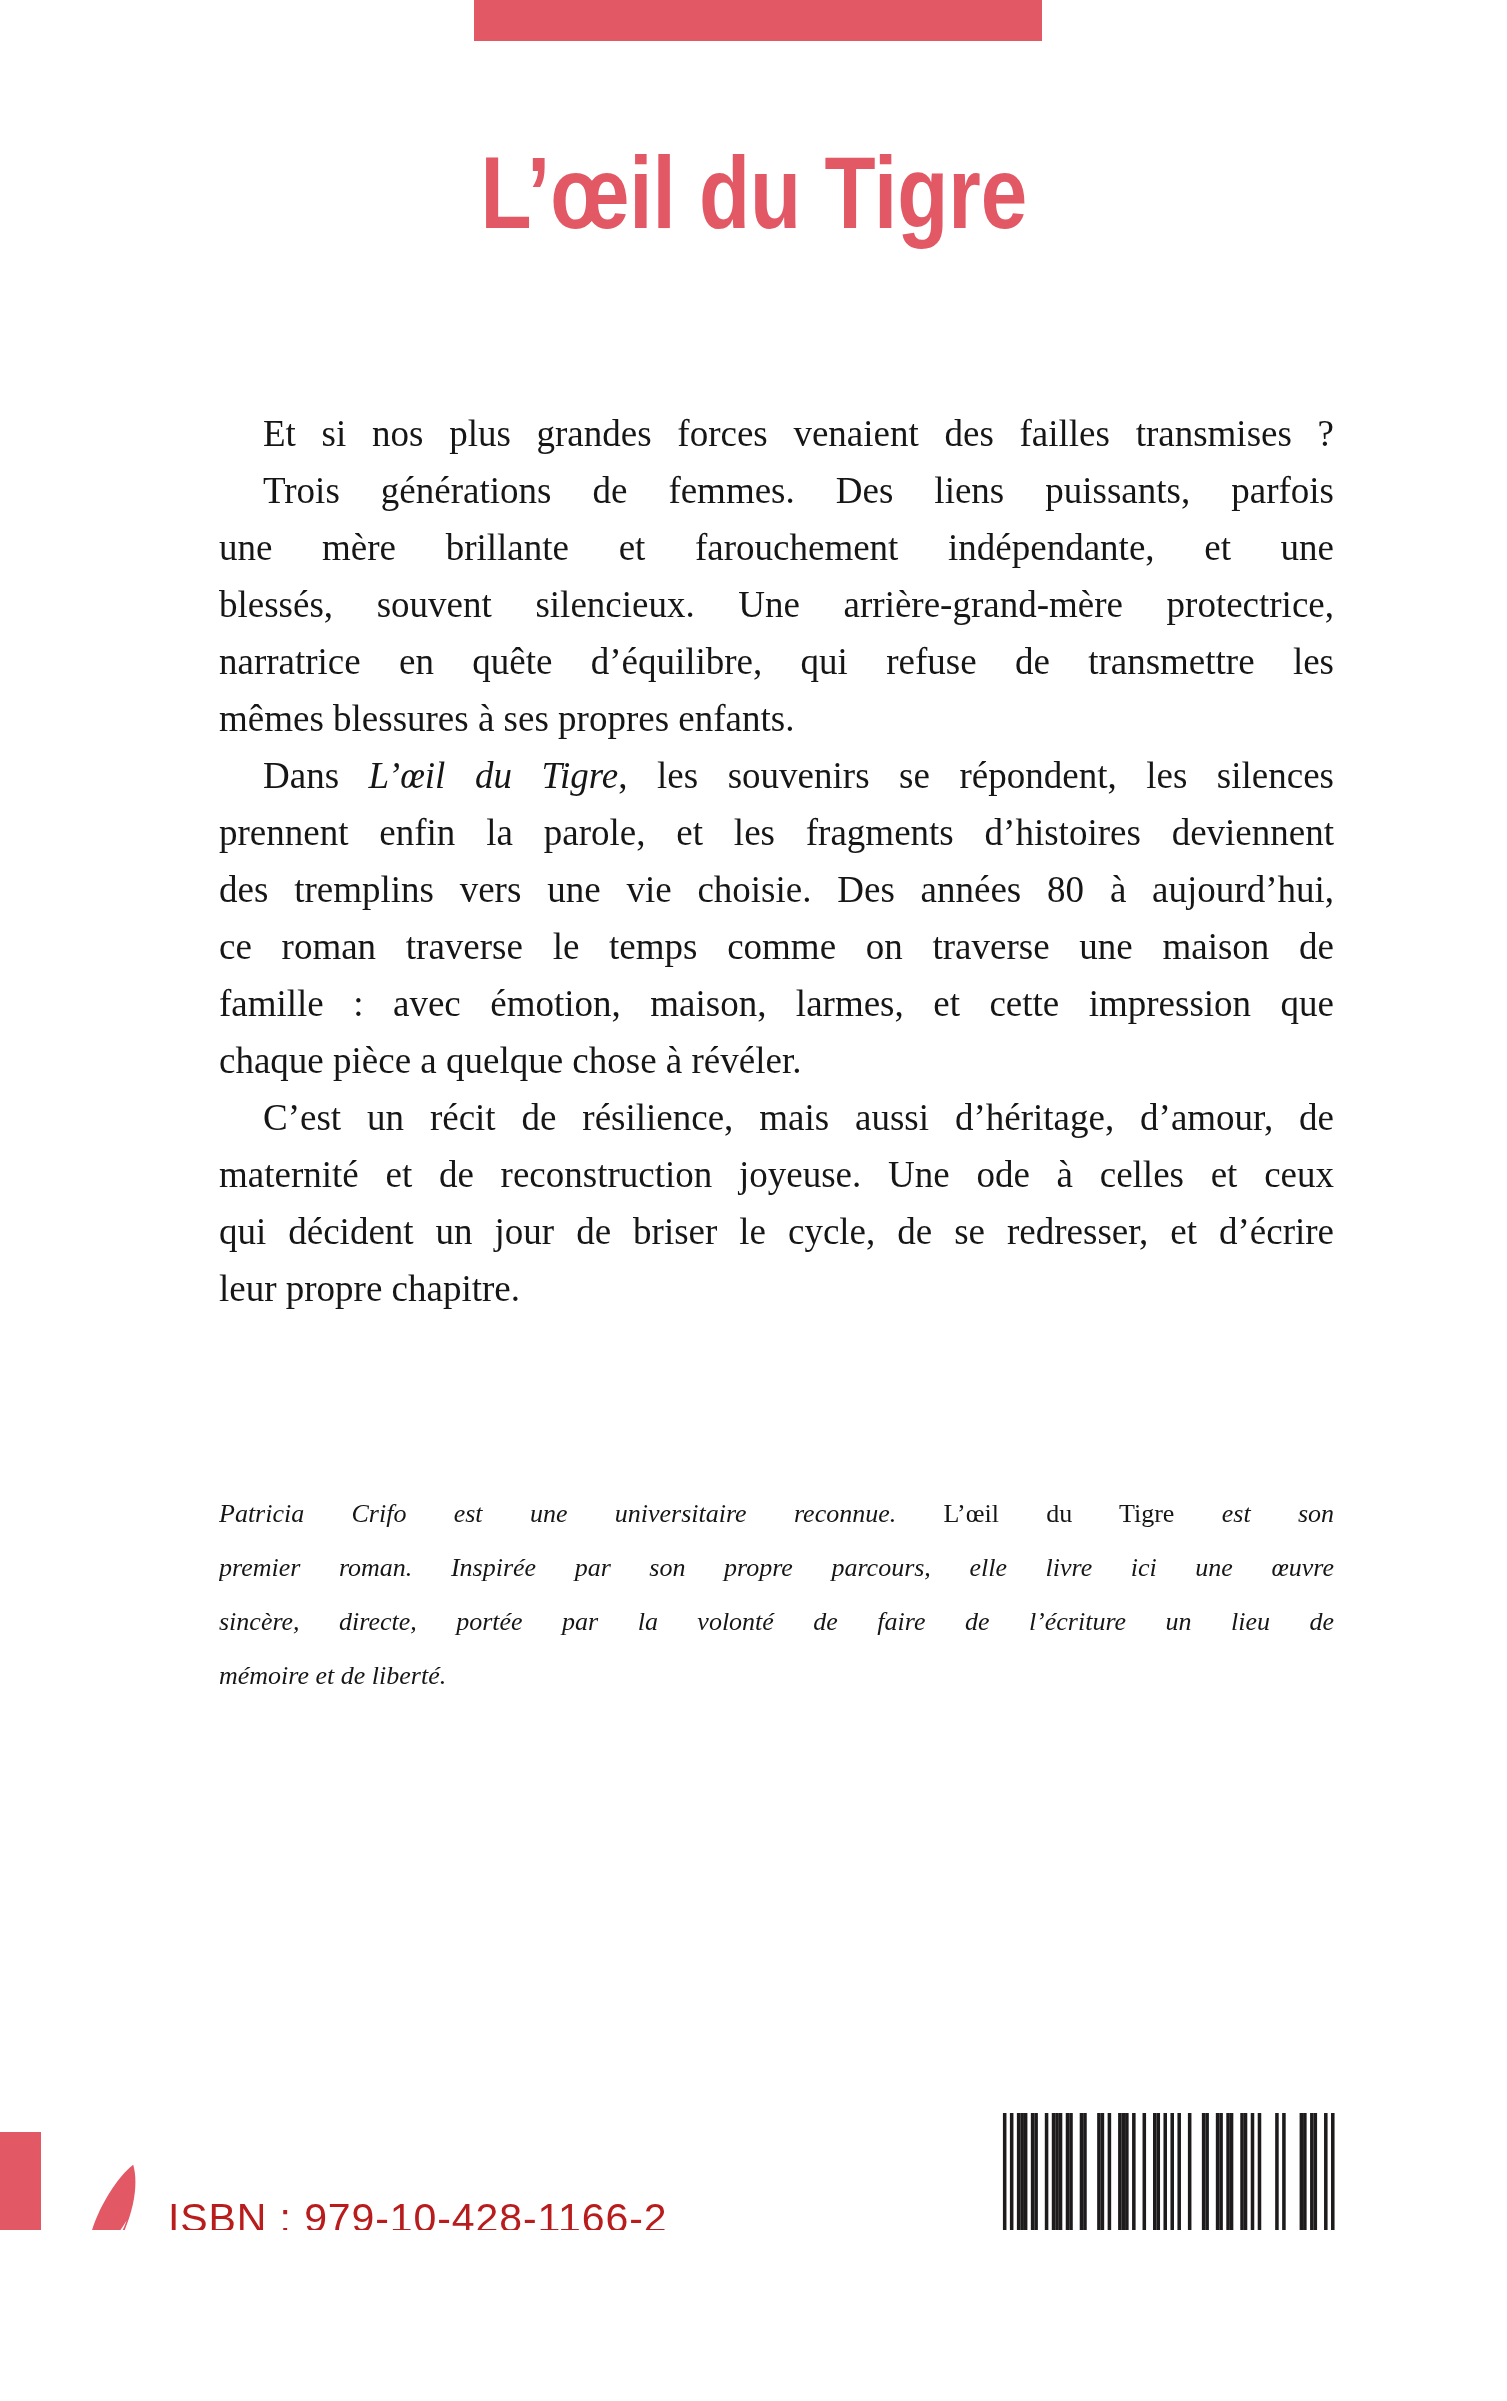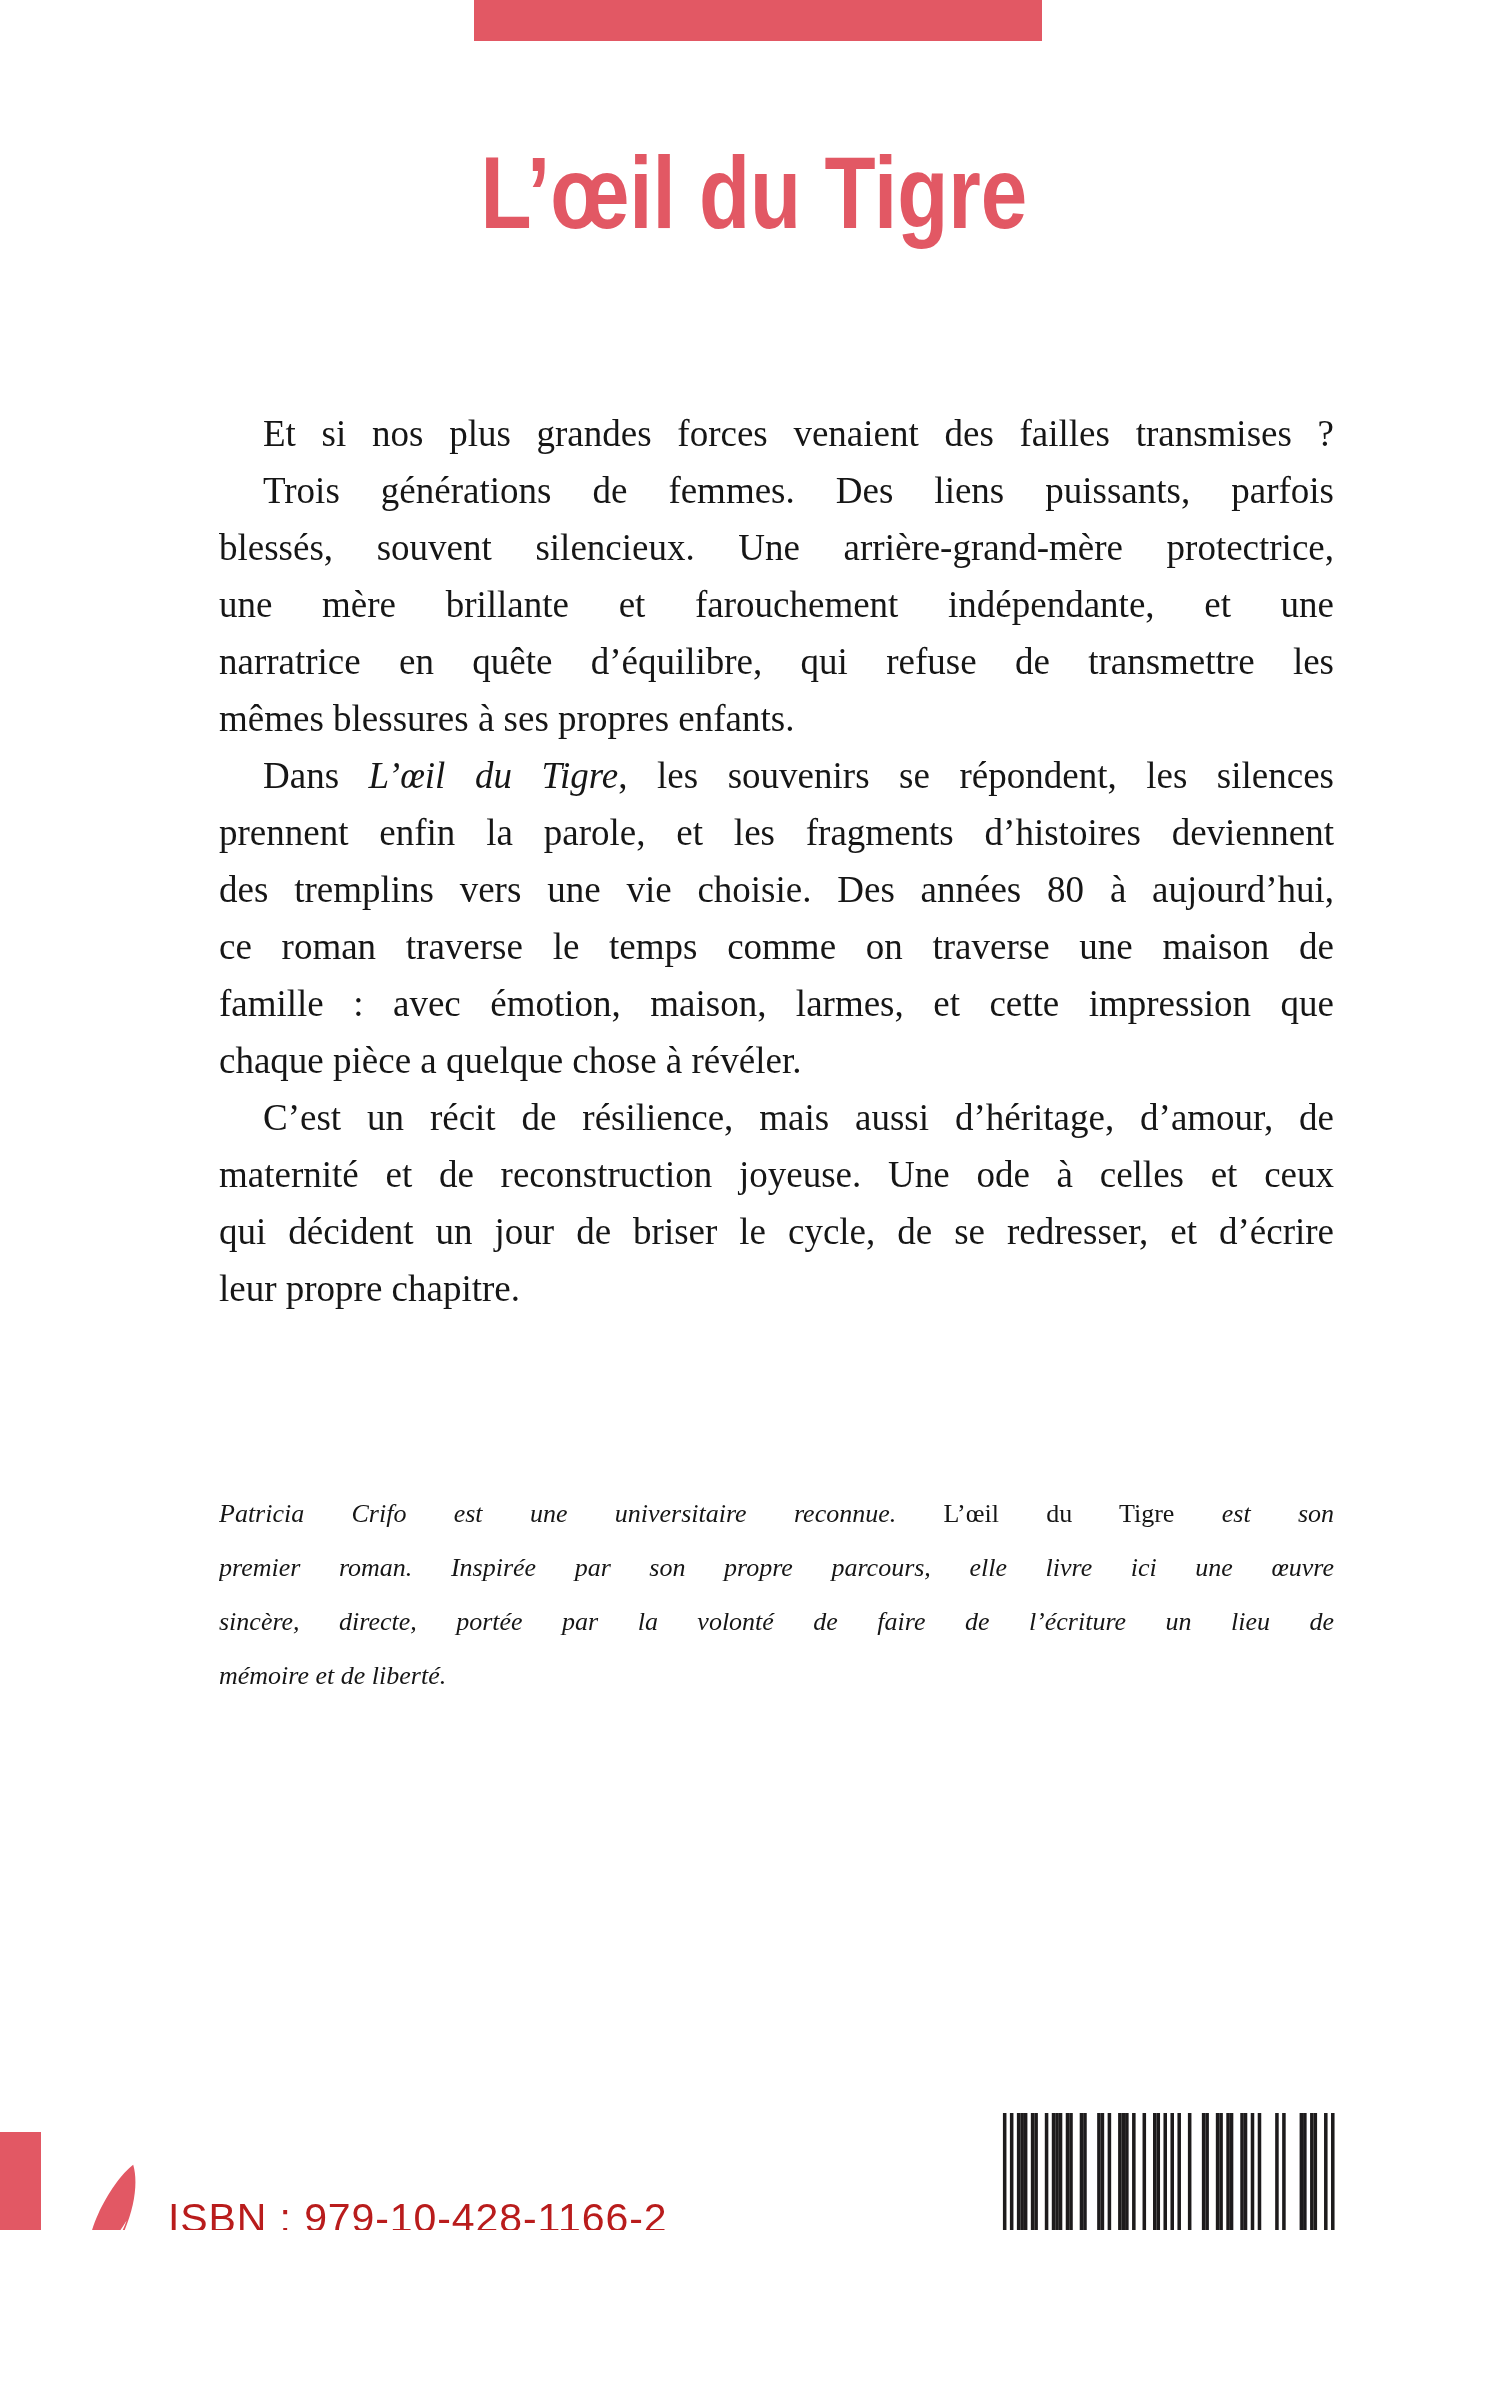--- a/index.html
+++ b/index.html
@@ -45,22 +45,22 @@
 
 <div class="page">
 
   <div class="topbar" style="background: rgb(226, 88, 100);"></div>
 
   <div class="title" style="color: rgb(226, 88, 100);">L’œil du Tigre</div>
 
   <div class="textblock synopsis">
       <div class="line indent">Et si nos plus grandes forces venaient des failles transmises ?</div>
       <div class="line indent">Trois générations de femmes. Des liens puissants, parfois</div>
+      <div class="line">une mère brillante et farouchement indépendante, et une</div>
       <div class="line">blessés, souvent silencieux. Une arrière-grand-mère protectrice,</div>
-      <div class="line">une mère brillante et farouchement indépendante, et une</div>
       <div class="line">narratrice en quête d’équilibre, qui refuse de transmettre les</div>
       <div class="line last">mêmes blessures à ses propres enfants.</div>
       <div class="line indent">Dans <em>L’œil du Tigre</em>, les souvenirs se répondent, les silences</div>
       <div class="line">prennent enfin la parole, et les fragments d’histoires deviennent</div>
       <div class="line">des tremplins vers une vie choisie. Des années 80 à aujourd’hui,</div>
       <div class="line">ce roman traverse le temps comme on traverse une maison de</div>
       <div class="line">famille : avec émotion, maison, larmes, et cette impression que</div>
       <div class="line last">chaque pièce a quelque chose à révéler.</div>
       <div class="line indent">C’est un récit de résilience, mais aussi d’héritage, d’amour, de</div>
       <div class="line">maternité et de reconstruction joyeuse. Une ode à celles et ceux</div>

